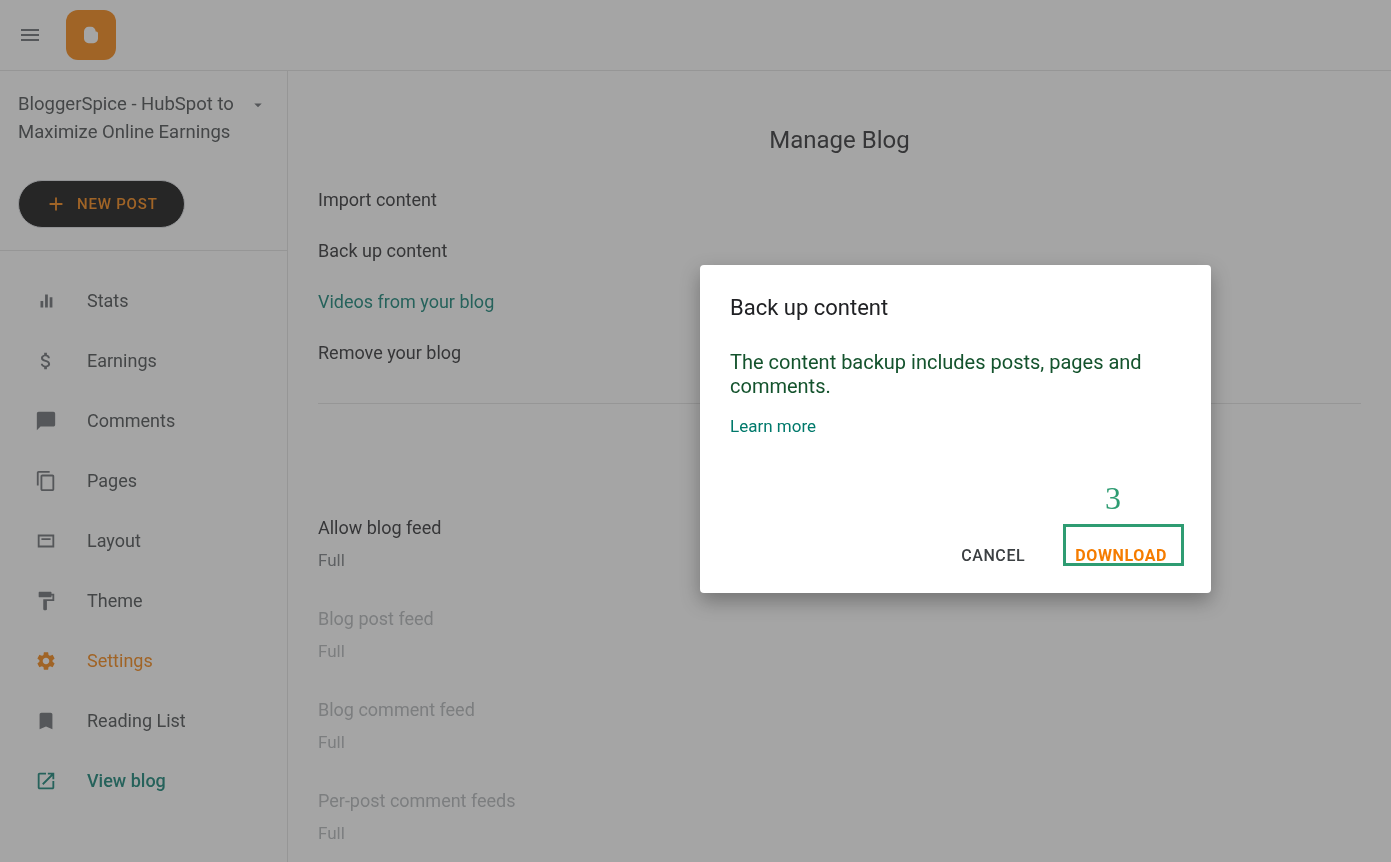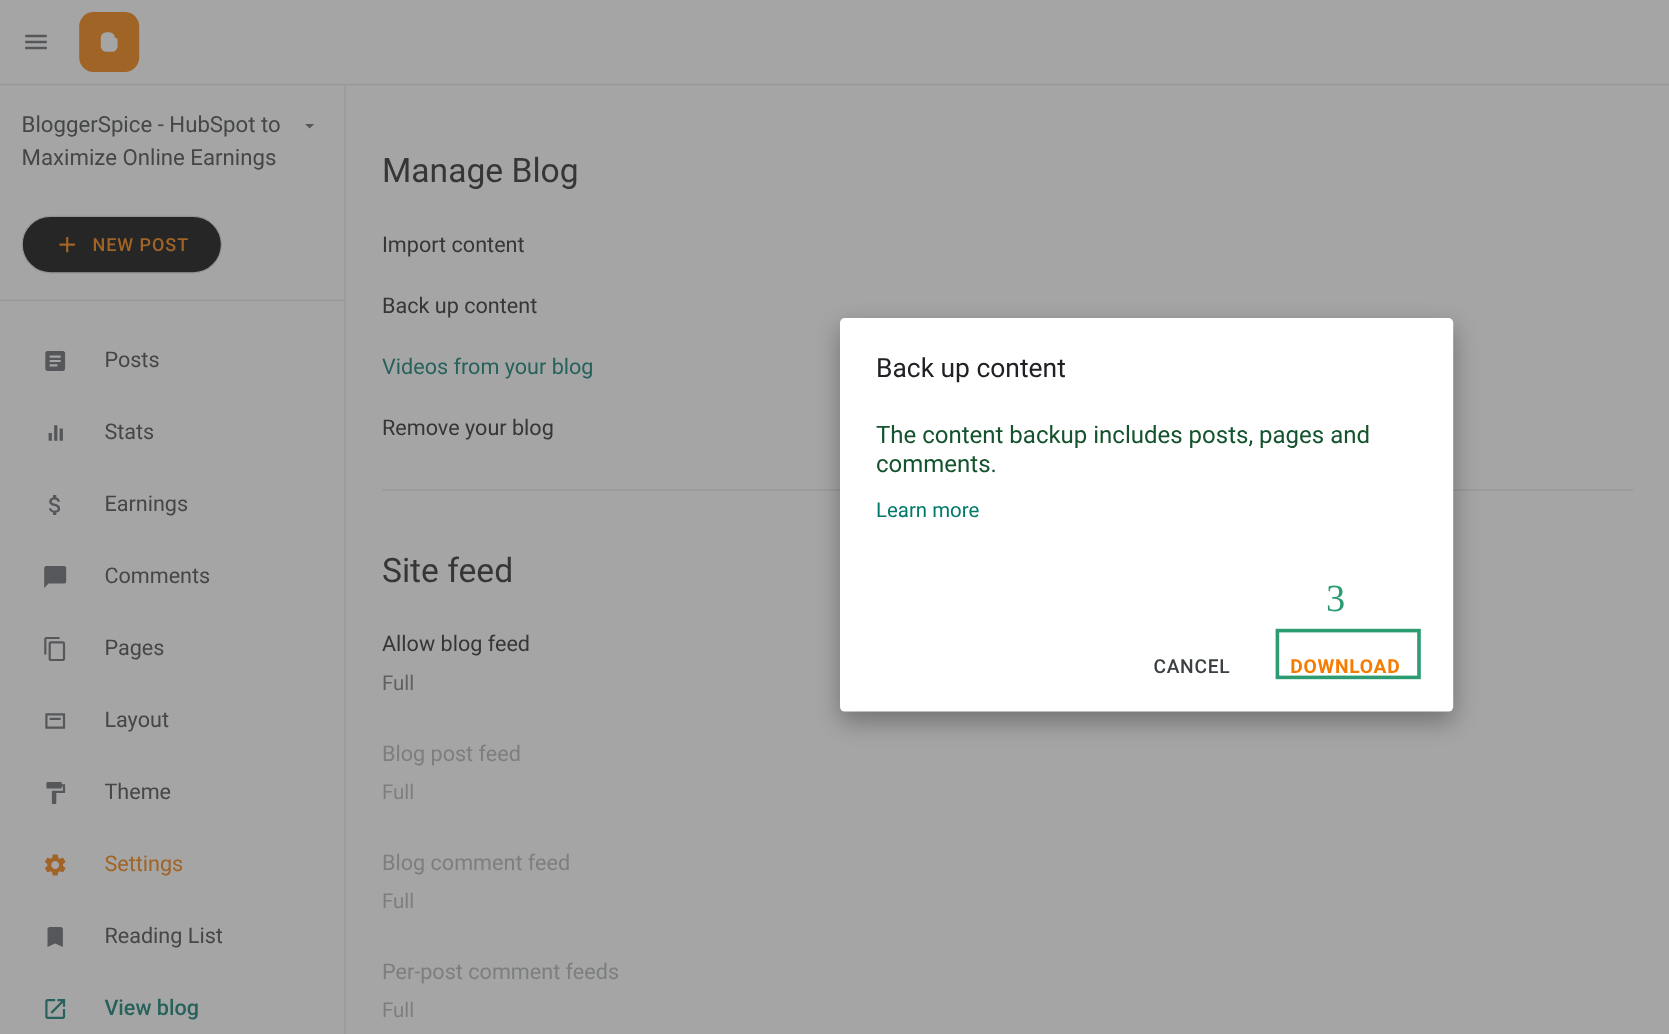--- a/index.html
+++ b/index.html
@@ -134,24 +134,25 @@
       fill: #00796b;
     }
     
     
     .main {
       flex: 1;
       padding: 55px 30px;
       overflow-y: auto;
     }
     .section-title {
-      font-size: 28px;
+      font-size: 24px;
       font-weight: 400;
       color: #202124;
       margin-bottom: 35px;
+      text-align: center;
     }
     .setting-link {
       display: block;
       font-size: 18px;
       color: #202124;
       margin-bottom: 30px;
       cursor: pointer;
       text-decoration: none;
     }
     .setting-link.highlighted {
@@ -291,28 +292,20 @@
     <button class="new-post-btn">
       <svg width="22" height="22" viewBox="0 0 24 24">
           <path fill="#f57c00" d="M19 13h-6v6h-2v-6H5v-2h6V5h2v6h6v2z"></path>
         </svg>
       <span>NEW POST</span>
     </button>
     
     <div class="divider"></div>
     
     <ul class="nav-list">
-      <li class="nav-item">
-        <span class="nav-icon">
-            <svg width="22" height="22" viewBox="0 0 24 24">
-              <path d="M19 3H5c-1.1 0-2 .9-2 2v14c0 1.1.9 2 2 2h14c1.1 0 2-.9 2-2V5c0-1.1-.9-2-2-2zm-5 14H7v-2h7v2zm3-4H7v-2h10v2zm0-4H7V7h10v2z"></path>
-            </svg>
-          </span>
-        <span>Posts</span>
-      </li>
       <li class="nav-item">
         <span class="nav-icon">
             <svg width="22" height="22" viewBox="0 0 24 24">
               <path d="M6 19h3v-7H6v7zm5 0h3V5h-3v14zm5 0h3v-11h-3v11z"></path>
             </svg>
           </span>
         <span>Stats</span>
       </li>
       <li class="nav-item">
         <span class="nav-icon">

